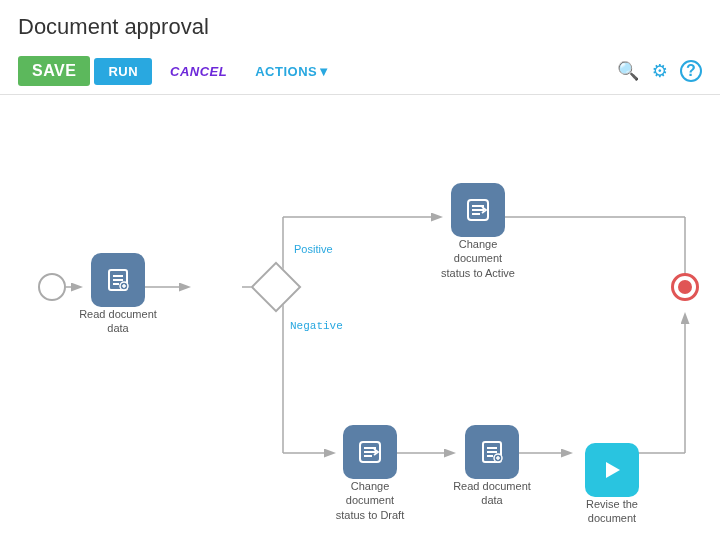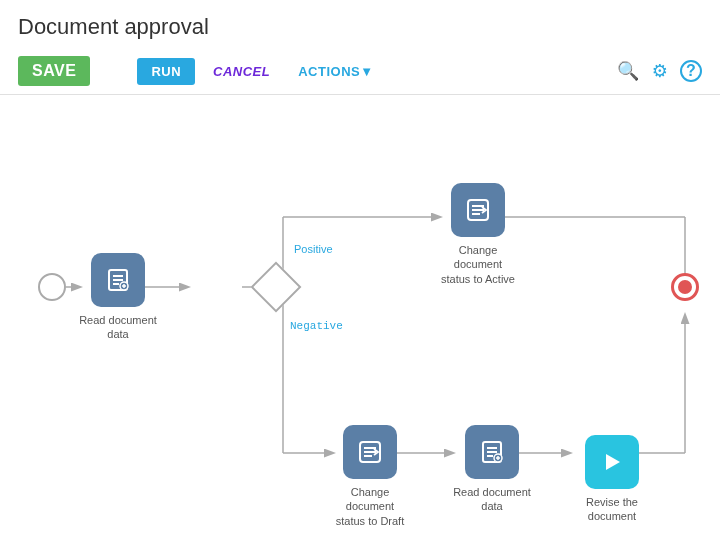--- a/index.html
+++ b/index.html
@@ -35,21 +35,20 @@
     .btn-run {
       background: #29a8e0;
       color: #fff;
       border: none;
       padding: 6px 14px;
       font-size: 13px;
       font-weight: 600;
       cursor: pointer;
       border-radius: 3px;
       letter-spacing: 0.5px;
-      margin-left: 43px;
     }
 
     .btn-cancel {
       background: none;
       color: #6d28d9;
       border: none;
       padding: 6px 14px;
       font-size: 13px;
       font-weight: 600;
       cursor: pointer;
@@ -111,21 +110,20 @@
       height: 54px;
       border-radius: 10px;
       display: flex;
       align-items: center;
       justify-content: center;
       color: #fff;
       font-size: 22px;
     }
 
     .node-label {
-      margin-top: 6px;
       font-size: 11px;
       color: #555;
       text-align: center;
       max-width: 80px;
       line-height: 1.3;
     }
 
     .node-blue { background: #5b7fa6; }
     .node-green { background: #5cb85c; }
     .node-teal { background: #5b7fa6; }
@@ -291,21 +289,21 @@
         <line x1="9" y1="14" x2="19" y2="14" stroke="white" stroke-width="2"></line>
         <line x1="9" y1="18" x2="15" y2="18" stroke="white" stroke-width="2"></line>
         <circle cx="20" cy="20" r="4" fill="#5b7fa6" stroke="white" stroke-width="1.5"></circle>
         <line x1="18" y1="20" x2="22" y2="20" stroke="white" stroke-width="1.5"></line>
         <line x1="20" y1="18" x2="20" y2="22" stroke="white" stroke-width="1.5"></line>
       </svg>
     </div>
     <div class="node-label">Read document data</div>
   </div>
 
-  <div class="node-box" style="left:572px;top:340px;">
+  <div class="node-box" style="left:572px;top:348px;">
     <div class="node-icon node-cyan">
       <svg width="28" height="28" viewBox="0 0 28 28" fill="none">
         <polygon points="8,6 8,22 22,14" fill="white"></polygon>
       </svg>
     </div>
     <div class="node-label">Revise the document</div>
   </div>
 
   <div class="circle-end" style="left:671px;top:178px;">
     <div class="circle-end-inner"></div>

